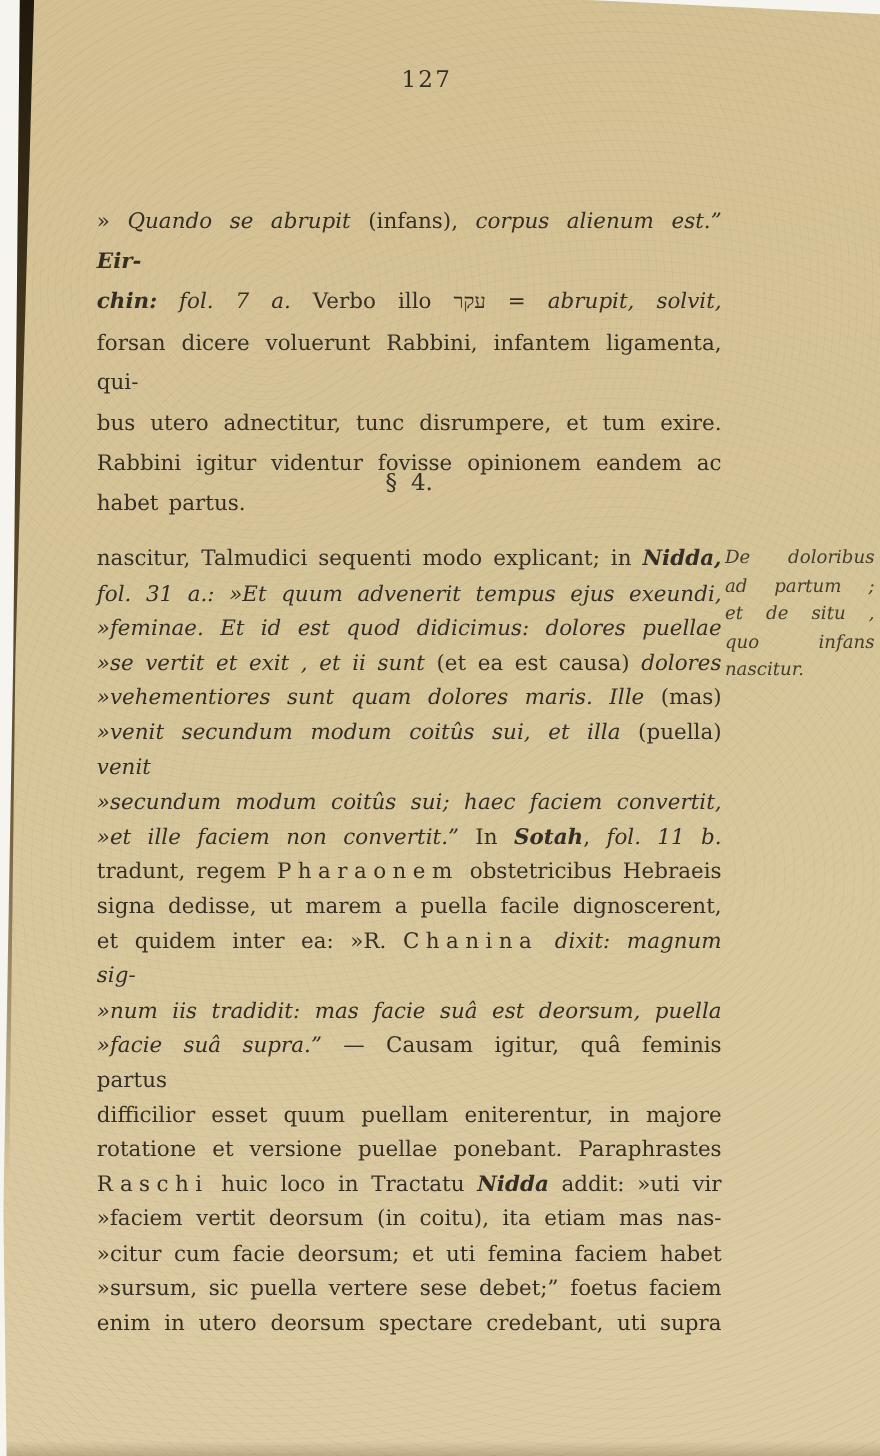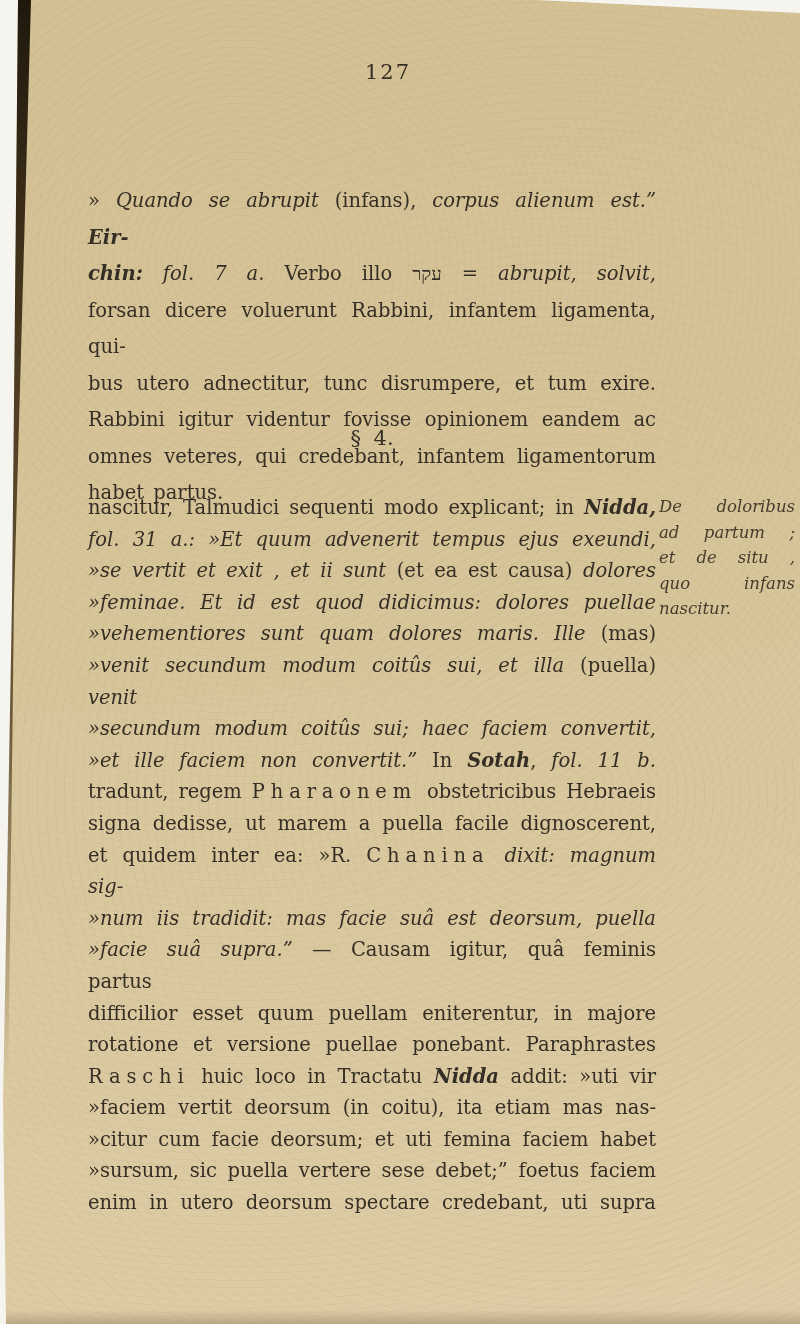--- a/index.html
+++ b/index.html
@@ -65,31 +65,30 @@
 <div class="bottom-shade"></div>
 
 <div class="page-number ink">127</div>
 
 <div class="para para1 ink">
     <div class="line"><span class="s-r">» </span><span class="s-i">Quando se abrupit</span><span class="s-r"> (infans), </span><span class="s-i">corpus alienum est.”</span><span class="s-r"> </span><span class="s-bi">Eir-</span></div>
     <div class="line"><span class="s-bi">chin:</span><span class="s-r"> </span><span class="s-i">fol. 7 a.</span><span class="s-r"> Verbo illo </span><span class="s-heb">עקר</span><span class="s-r"> = </span><span class="s-i">abrupit, solvit,</span></div>
     <div class="line"><span class="s-r">forsan dicere voluerunt Rabbini, infantem ligamenta, qui-</span></div>
     <div class="line"><span class="s-r">bus utero adnectitur, tunc disrumpere, et tum exire.</span></div>
     <div class="line"><span class="s-r">Rabbini igitur videntur fovisse opinionem eandem ac</span></div>
-    <div class="line"><span class="s-r">omnes veteres, qui credebant, infantem ligamentorum</span></div>
     <div class="line last"><span class="s-r">habet partus.</span></div>
   </div>
 
 <div class="section-heading ink">§ 4.</div>
 
 <div class="para para2 ink">
     <div class="line"><span class="s-r">nascitur, Talmudici sequenti modo explicant; in </span><span class="s-bi">Nidda,</span></div>
     <div class="line"><span class="s-i">fol. 31 a.: »Et quum advenerit tempus ejus exeundi,</span></div>
+    <div class="line"><span class="s-i">»feminae. Et id est quod didicimus: dolores puellae</span></div>
     <div class="line"><span class="s-i">»se vertit et exit , et ii sunt </span><span class="s-r">(et ea est causa) </span><span class="s-i">dolores</span></div>
-    <div class="line"><span class="s-i">»feminae. Et id est quod didicimus: dolores puellae</span></div>
     <div class="line"><span class="s-i">»vehementiores sunt quam dolores maris. Ille </span><span class="s-r">(mas)</span></div>
     <div class="line"><span class="s-i">»venit secundum modum coitûs sui, et illa </span><span class="s-r">(puella) </span><span class="s-i">venit</span></div>
     <div class="line"><span class="s-i">»secundum modum coitûs sui; haec faciem convertit,</span></div>
     <div class="line"><span class="s-i">»et ille faciem non convertit.”</span><span class="s-r"> In </span><span class="s-bi">Sotah</span><span class="s-r">, </span><span class="s-i">fol. 11 b.</span></div>
     <div class="line"><span class="s-r">tradunt, regem </span><span class="s-sp">Pharaonem</span><span class="s-r"> obstetricibus Hebraeis</span></div>
     <div class="line"><span class="s-r">signa dedisse, ut marem a puella facile dignoscerent,</span></div>
     <div class="line"><span class="s-r">et quidem inter ea: »R. </span><span class="s-sp">Chanina</span><span class="s-r"> </span><span class="s-i">dixit: magnum sig-</span></div>
     <div class="line"><span class="s-i">»num iis tradidit: mas facie suâ est deorsum, puella</span></div>
     <div class="line"><span class="s-i">»facie suâ supra.”</span><span class="s-r"> — Causam igitur, quâ feminis partus</span></div>
     <div class="line"><span class="s-r">difficilior esset quum puellam eniterentur, in majore</span></div>

